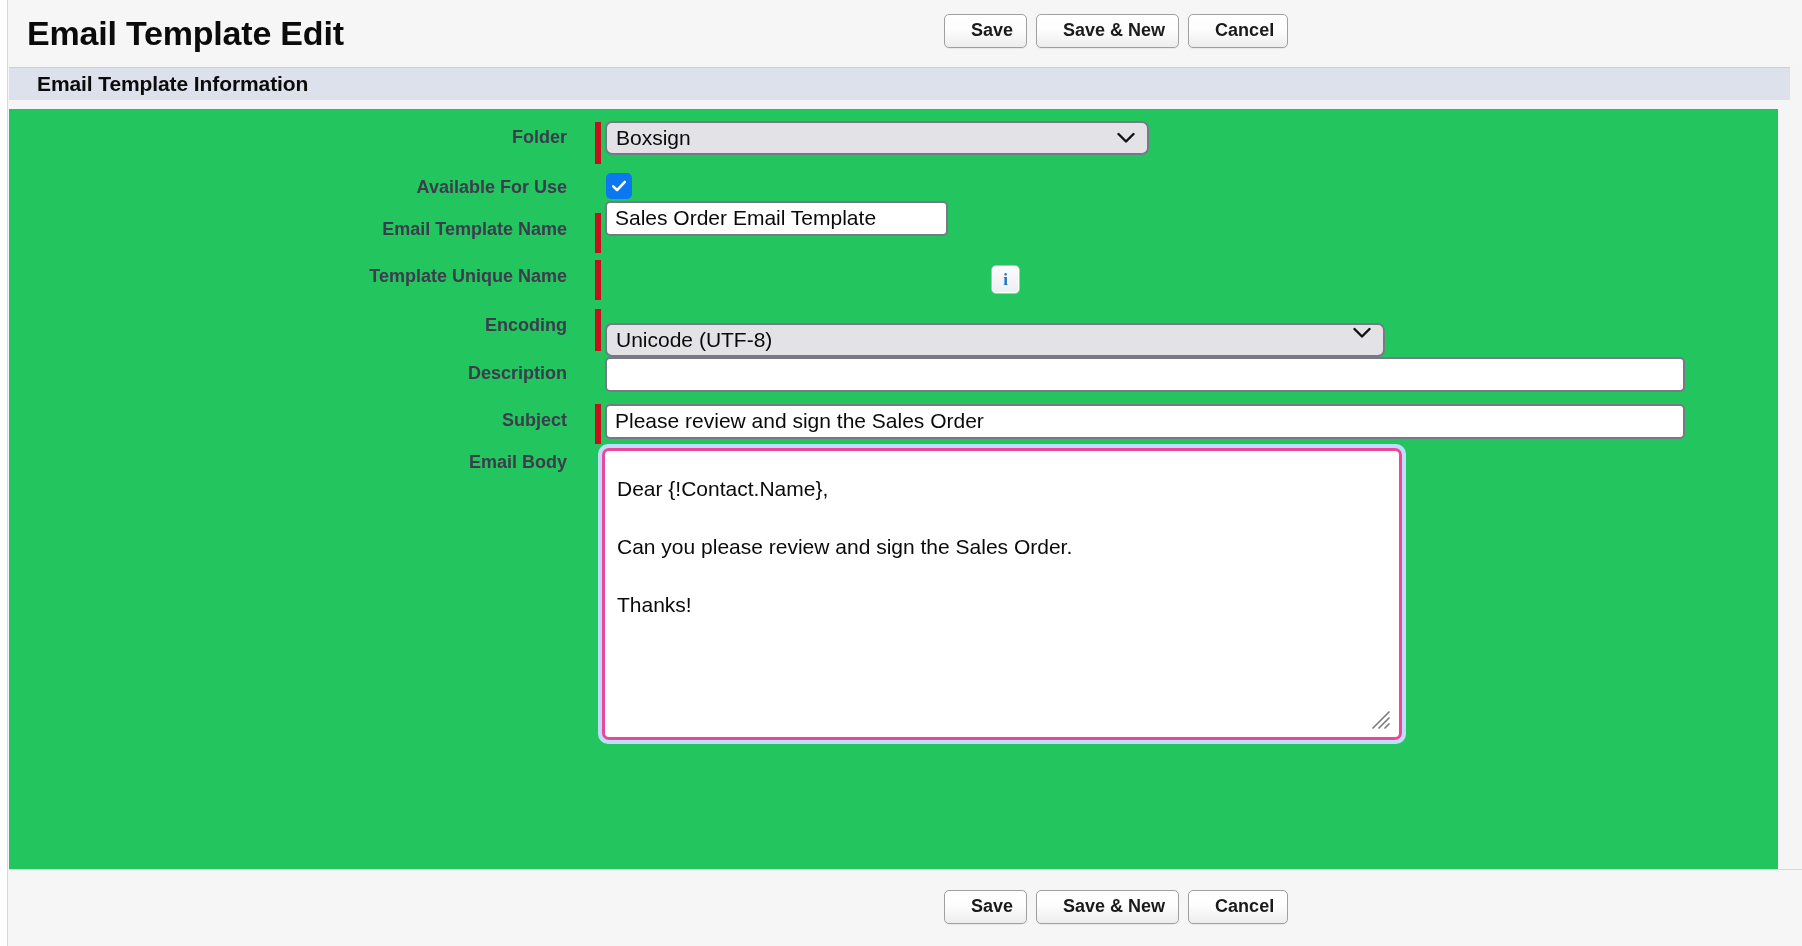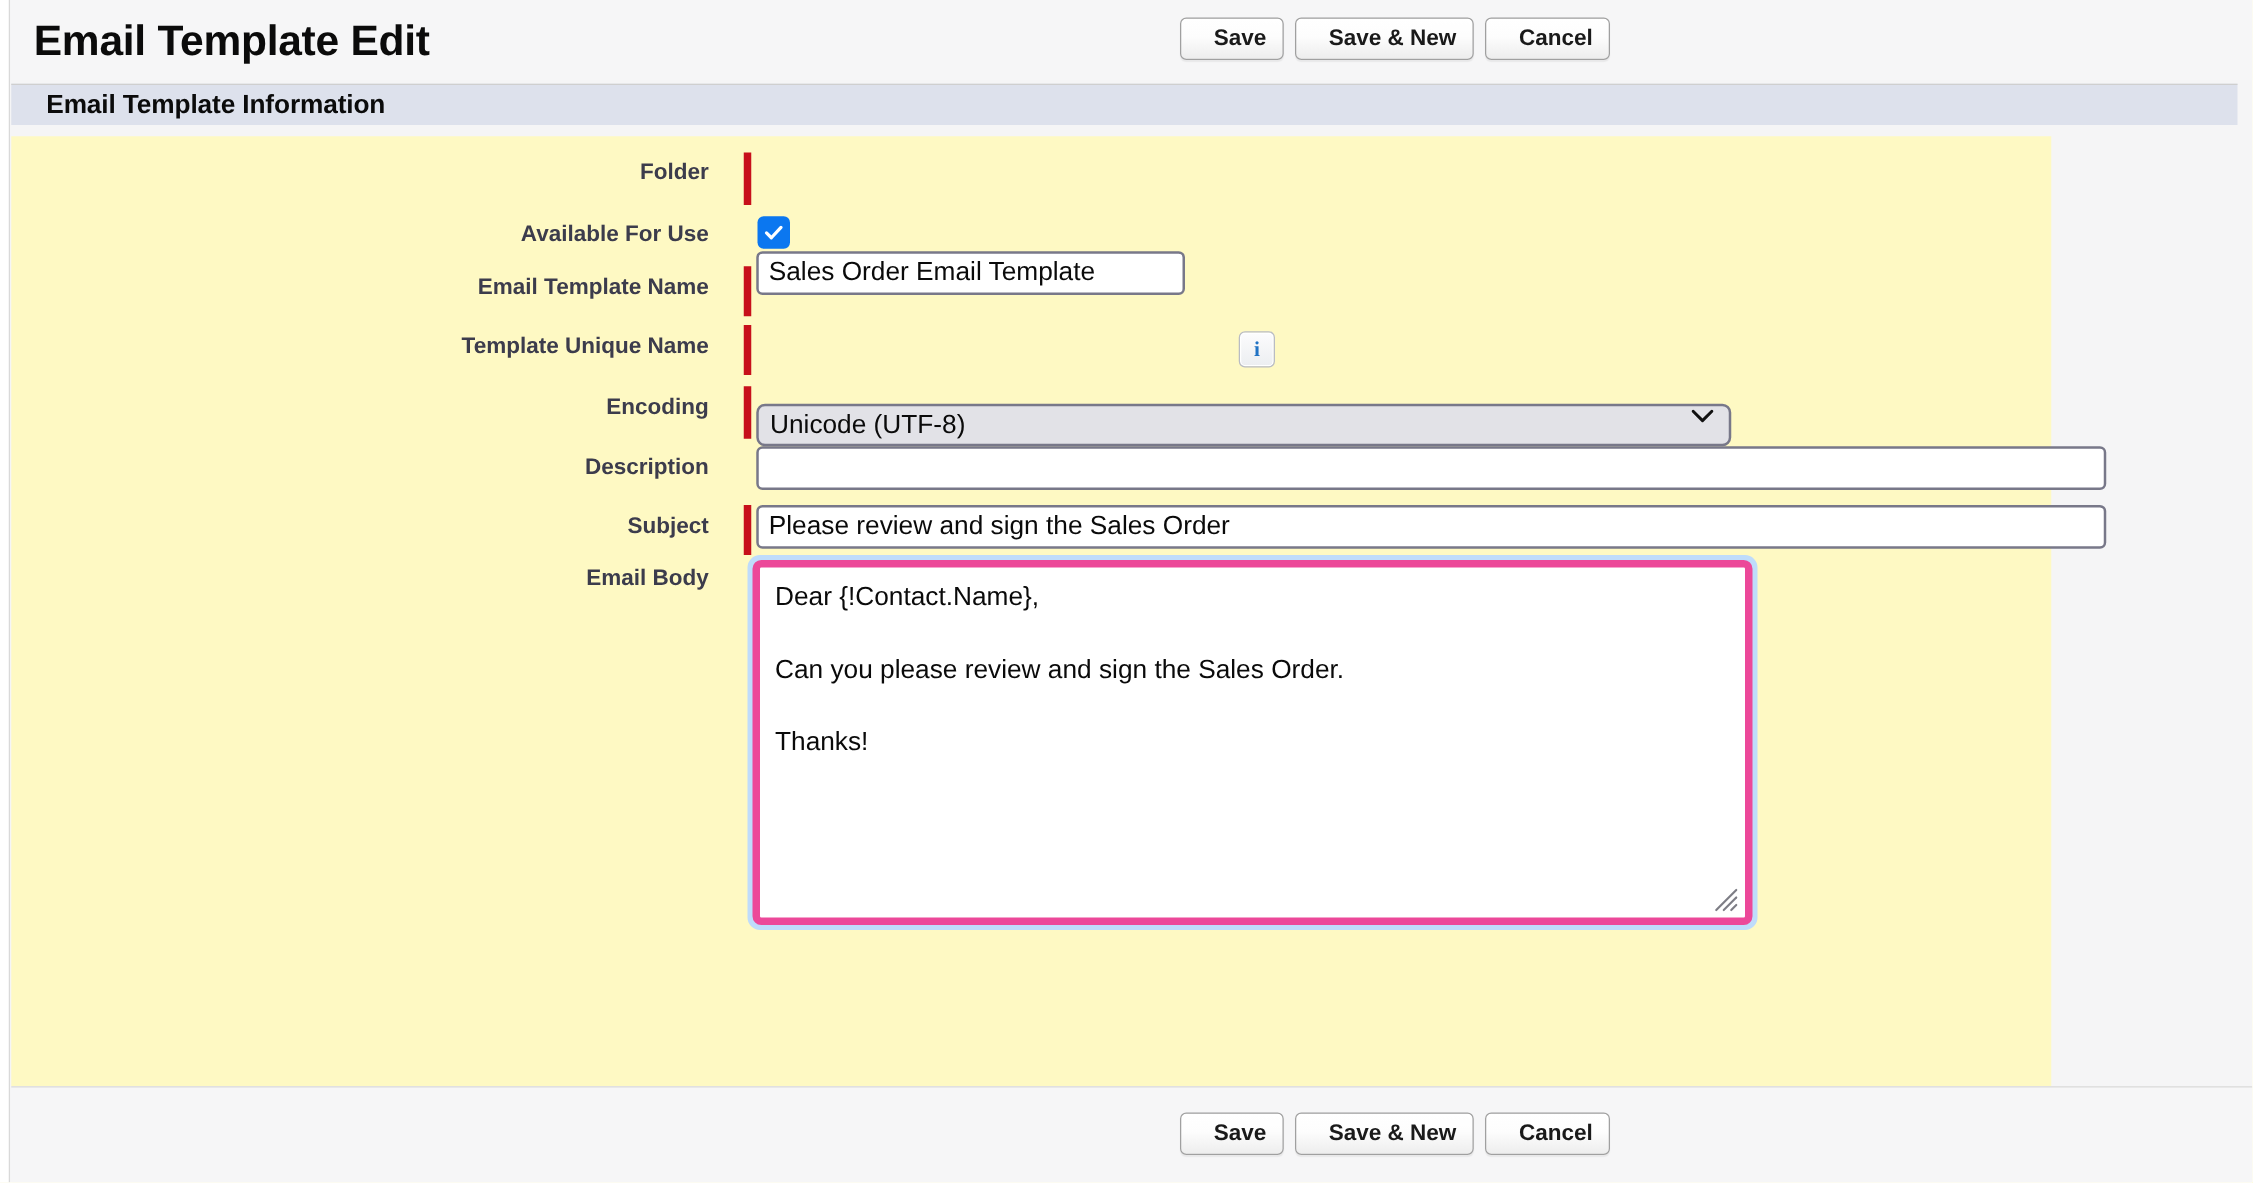--- a/index.html
+++ b/index.html
@@ -92,23 +92,23 @@
     font-weight: bold;
     color: #0b0b0b;
     letter-spacing: -0.1px;
   }
 
   
   .form-area {
     position: absolute;
     left: 9px;
     top: 109px;
-    width: 1632px;
+    width: 1769px;
     height: 760px;
-    background: #fef9c3;
+    background: #22c55e;
   }
   .lbl {
     position: absolute;
     width: 540px;
     text-align: right;
     font-size: 18px;
     font-weight: bold;
     color: #3c3c4c;
     white-space: nowrap;
   }
@@ -185,23 +185,23 @@
     background: #bfdcfb;
     padding: 0;
   }
   .ta {
     display: block;
     font-family: "Liberation Sans", sans-serif;
     font-size: 21px;
     line-height: 1.38;
     color: #0a0a0a;
     background: #ffffff;
-    border: 6px solid #ec4899;
+    border: 3px solid #ec4899;
     border-radius: 7px;
-    padding: 10px 12px;
+    padding: 24px 12px;
     outline: none;
     resize: none;
     overflow: hidden;
     white-space: pre-wrap;
   }
   .ta-resize {
     position: absolute;
     right: 11px;
     bottom: 10px;
     width: 22px; height: 22px;
@@ -245,20 +245,30 @@
   </div>
 
   <div class="section-header">
     <span class="section-header-title">Email Template Information</span>
   </div>
 
   <div class="form-area">
 
     <div class="lbl" style="left:18px; top:18px;">Folder</div>
     <div class="req-bar" style="left:586px; top:13px; height:42px;"></div>
+    <div class="ctrl" style="left:596px; top:12px;">
+      <span class="sel-wrap">
+        <select class="sel" style="width:544px;">
+          <option>Boxsign</option>
+        </select>
+        <svg class="sel-arrow" viewBox="0 0 18 12">
+          <path d="M1.5 2 L9 9.5 L16.5 2" fill="none" stroke="#111111" stroke-width="2.4" stroke-linecap="round" stroke-linejoin="round"></path>
+        </svg>
+      </span>
+    </div>
 
     <div class="lbl" style="left:18px; top:68px;">Available For Use</div>
     <div class="ctrl" style="left:597px; top:64px;">
       <div class="cbx">
         <svg width="18" height="18" viewBox="0 0 18 18">
           <path d="M3.2 9.3 L7.1 13.2 L14.8 4.9" fill="none" stroke="#ffffff" stroke-width="2.6" stroke-linecap="round" stroke-linejoin="round"></path>
         </svg>
       </div>
     </div>
 

